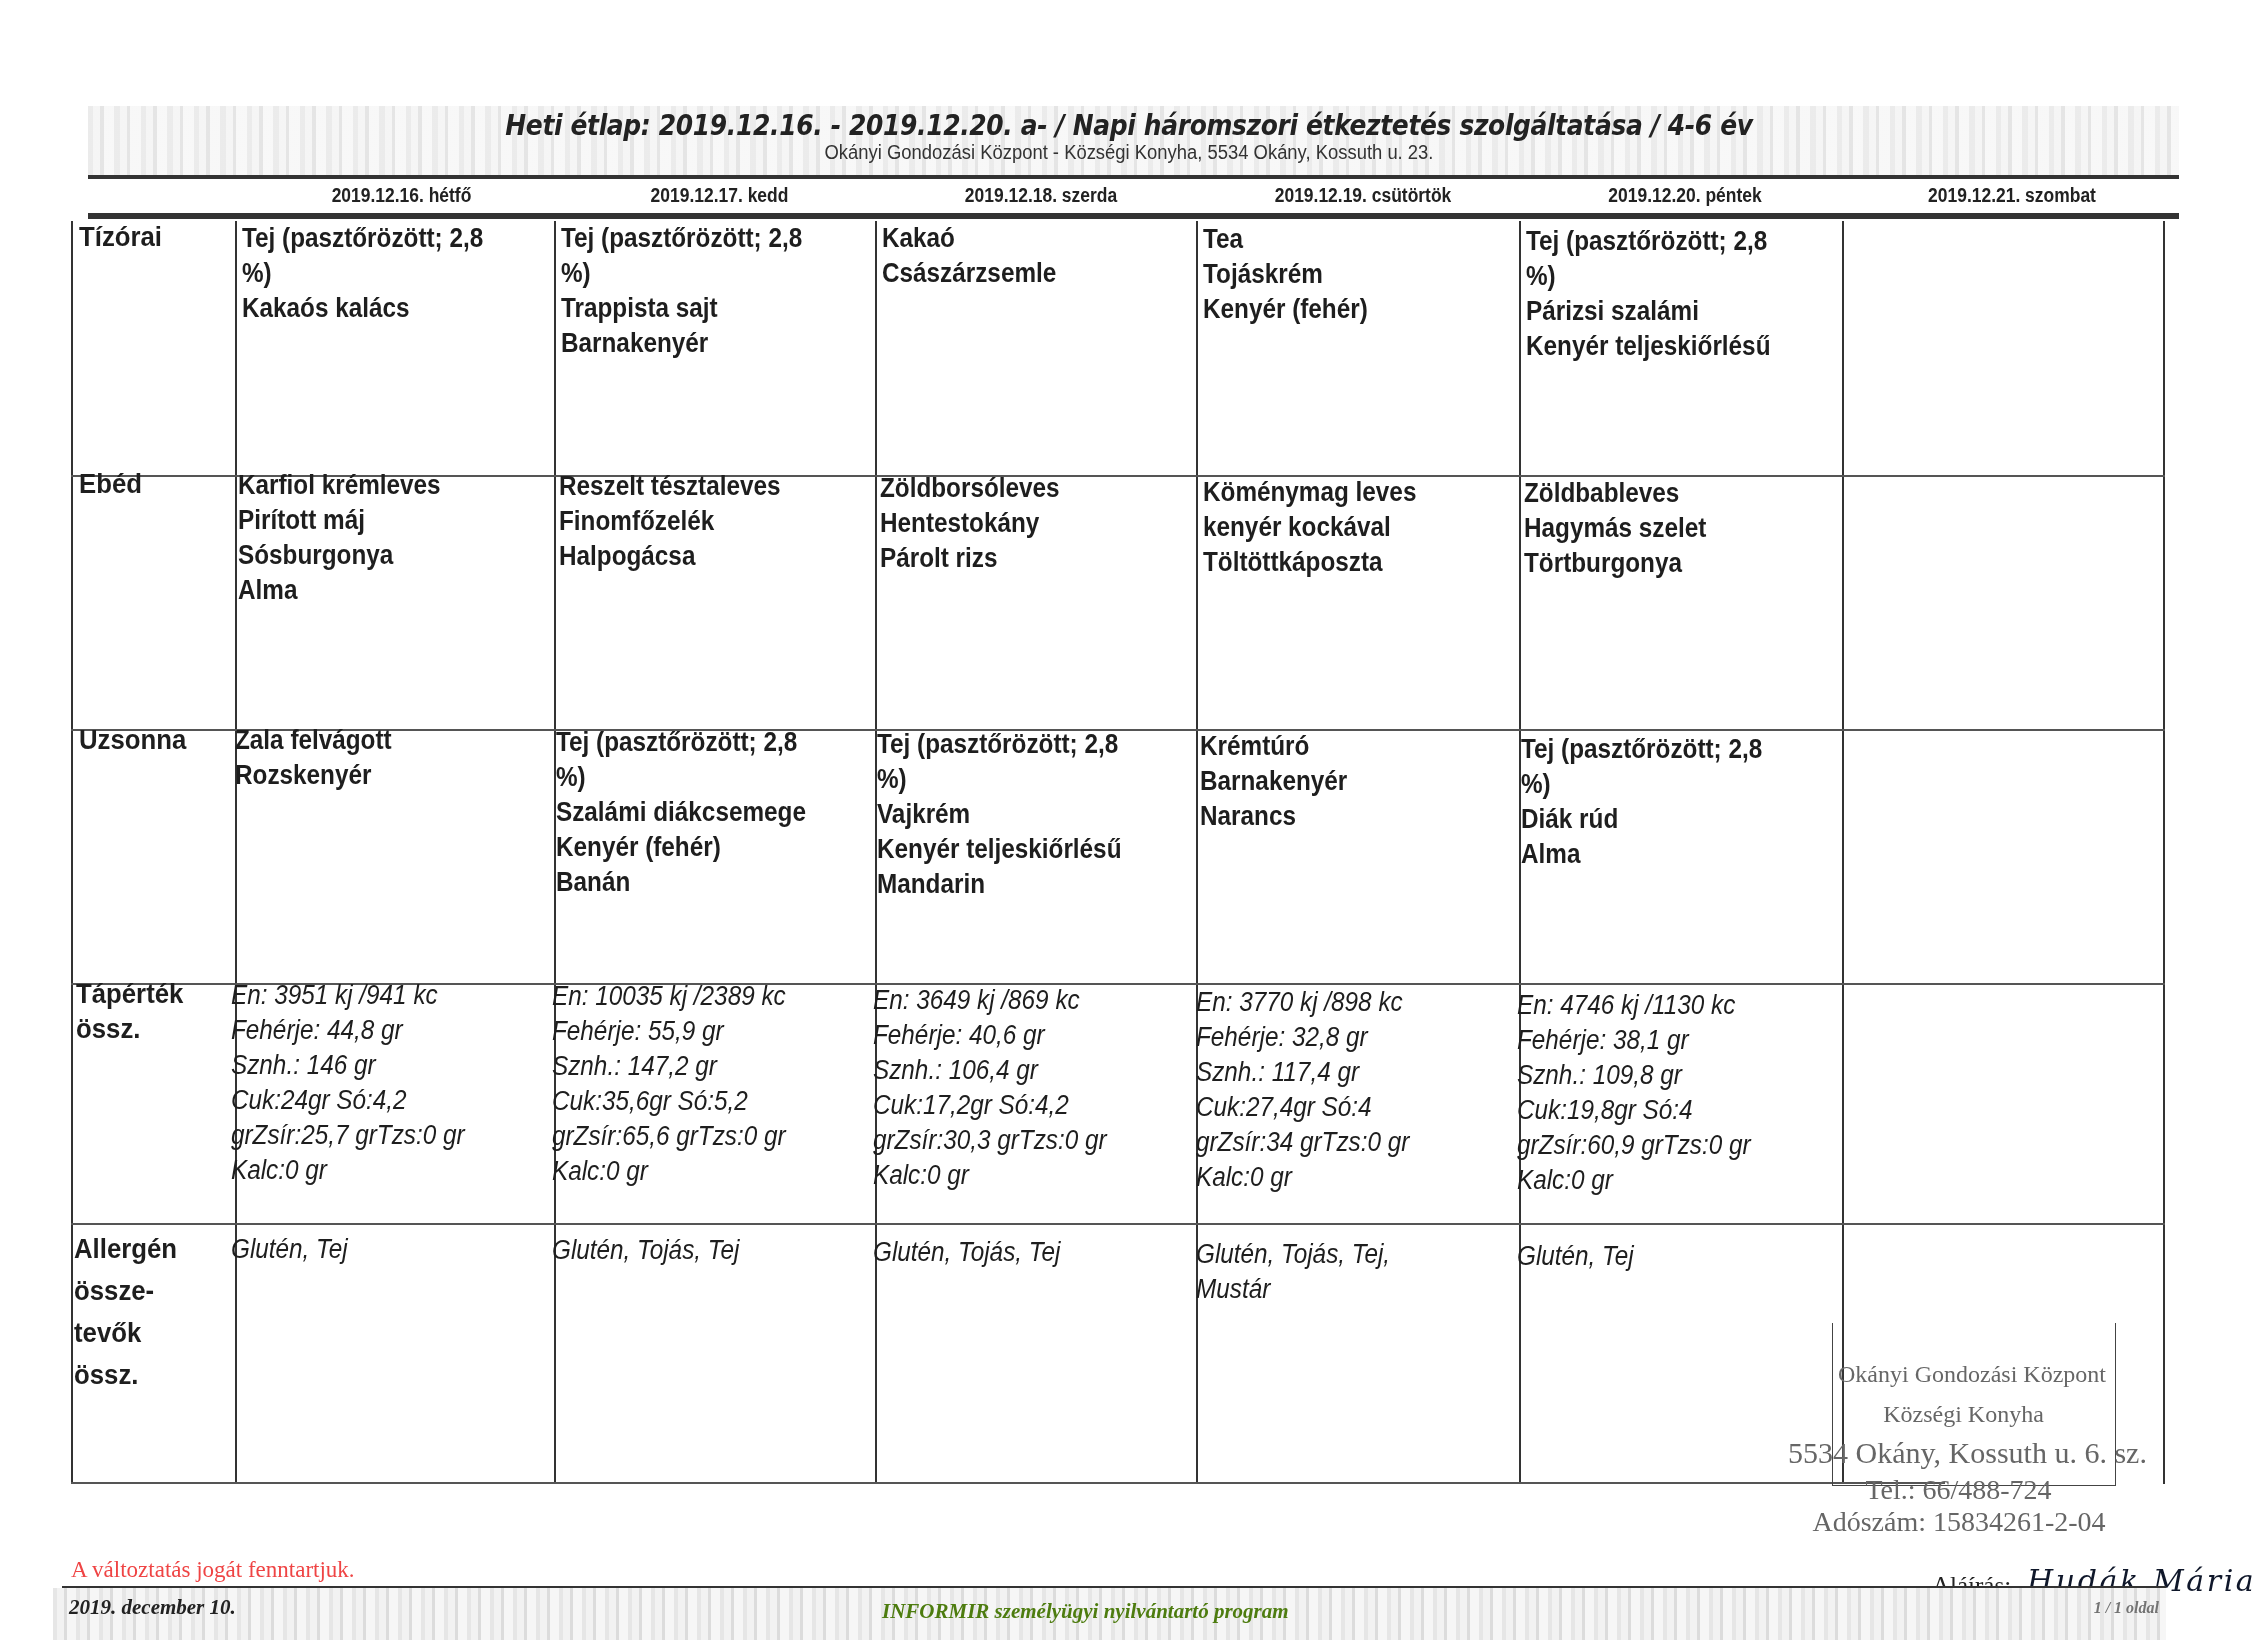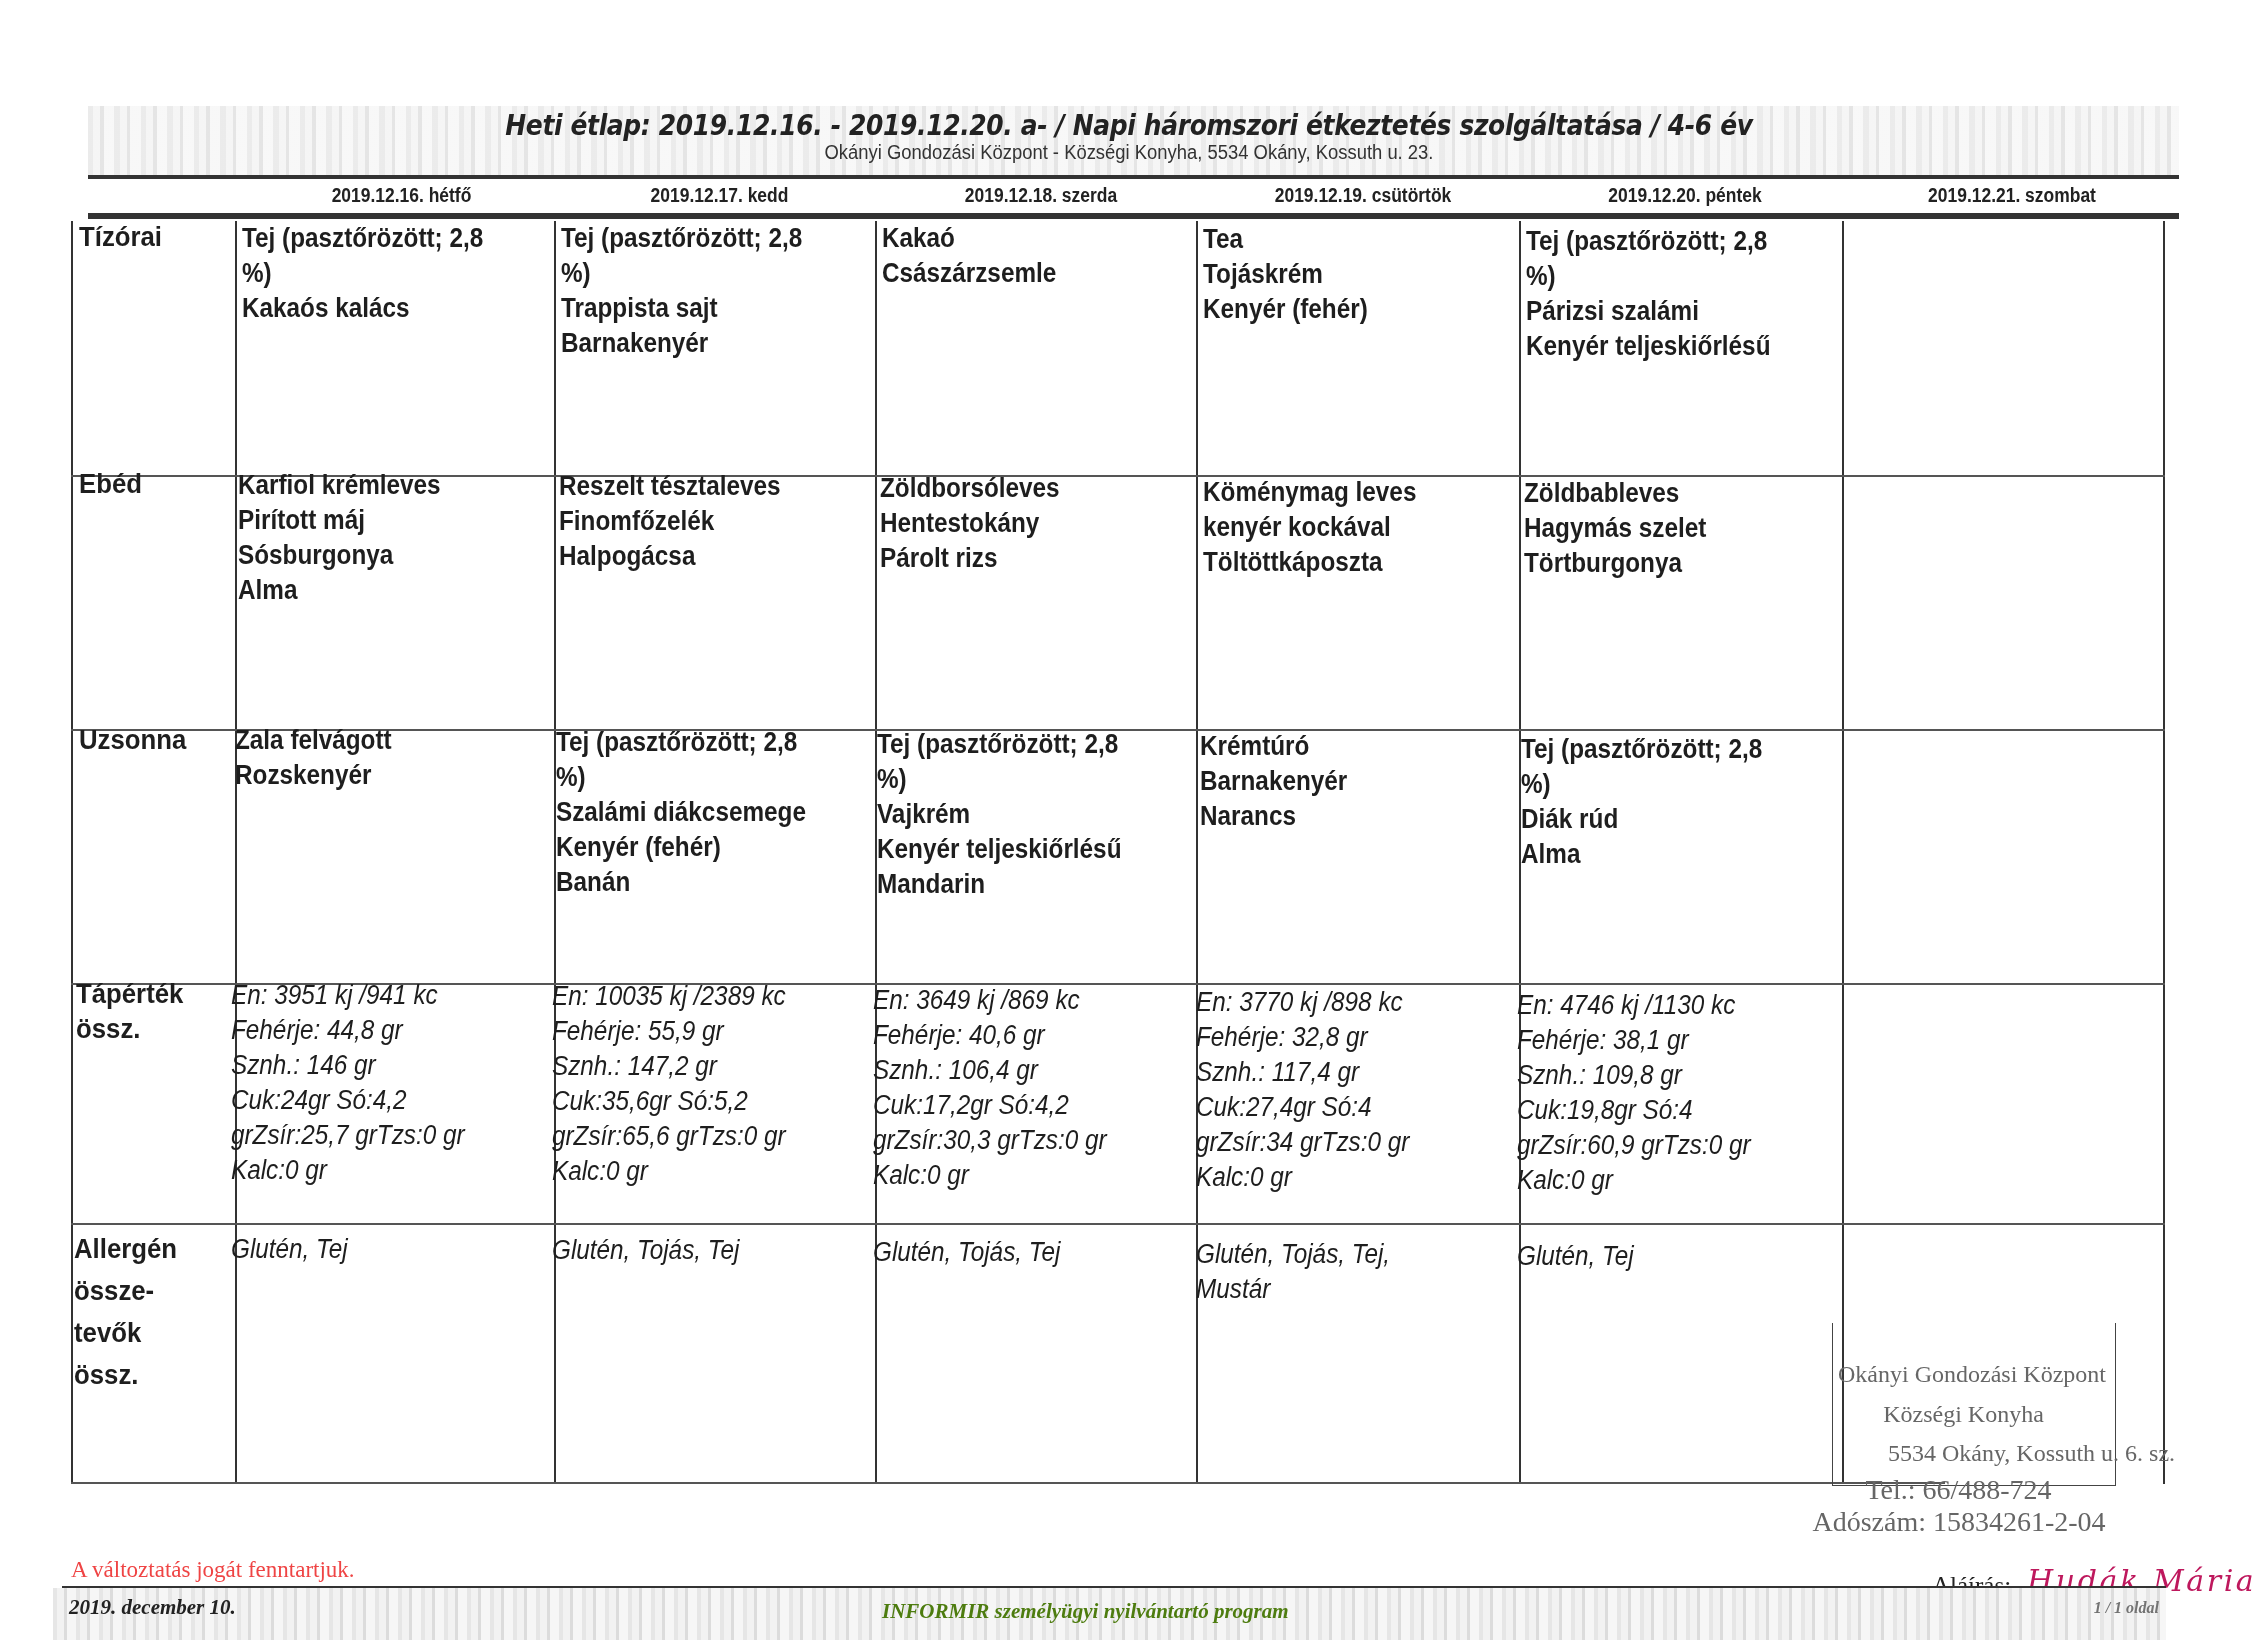--- a/index.html
+++ b/index.html
@@ -18,21 +18,21 @@
   .cell div { margin:0; }
   .stamp { position:absolute; font-family:"Liberation Serif", serif; color:#666; font-size:24px; line-height:44px; text-align:center; }
   .stamp-box { position:absolute; border:1.8px solid #444; border-top:none; }
   .footer-note { position:absolute; left:71px; top:1557px; font-family:"Liberation Serif", serif; font-size:23px; color:#ef4444; }
   .footer-band { position:absolute; left:53px; top:1588px; width:2113px; height:53px;
     background: repeating-linear-gradient(90deg,#e6e6e6 0 4.4px,#f2f2f2 4.4px 10.6px,#dcdcdc 10.6px 14px,#f6f6f6 14px 23px); }
   .footer-date { position:absolute; left:69px; top:1595px; font-family:"Liberation Serif", serif; font-style:italic; font-weight:bold; font-size:21px; color:#222; }
   .footer-prog { position:absolute; left:882px; top:1599px; font-family:"Liberation Serif", serif; font-style:italic; font-weight:bold; font-size:21px; color:#4d7c0f; }
   .footer-page { position:absolute; right:99px; top:1599px; font-family:"Liberation Serif", serif; font-style:italic; font-weight:bold; font-size:16px; color:#737373; }
   .sign-label { position:absolute; left:1932px; top:1572px; font-family:"Liberation Serif", serif; font-size:25px; color:#222; }
-  .sign-value { position:absolute; left:2027px; top:1563px; font-family:"DejaVu Serif", serif; font-style:italic; font-size:30px; color:#be185d; letter-spacing:2.6px; }
+  .sign-value { position:absolute; left:2027px; top:1563px; font-family:"DejaVu Serif", serif; font-style:italic; font-size:30px; color:#0f172a; letter-spacing:2.6px; }
 </style>
 </head>
 <body>
 
 <div class="hdr-band"></div>
 <div class="title">Heti étlap: 2019.12.16. - 2019.12.20.  a- / Napi háromszori étkeztetés szolgáltatása / 4-6 év</div>
 <div class="subtitle">Okányi Gondozási Központ - Községi Konyha, 5534 Okány, Kossuth u. 23.</div>
 <div class="bar" style="left:88px;top:175px;width:2091px;height:4.4px;"></div>
 
 <div class="day-header" style="left:247px;width:309px;">2019.12.16. hétfő</div>
@@ -213,21 +213,21 @@
   </div>
   <div class="cell it" style="left:1517px;top:1239px;">
     <div>Glutén, Tej</div>
   </div>
 </div>
 
 <div class="stamp-box" style="left:1832px;top:1323px;width:282px;height:162px;"></div>
 <div>
   <div class="stamp" style="left:1747px;top:1352px;width:450px;">Okányi Gondozási Központ</div>
   <div class="stamp" style="left:1756px;top:1392px;width:415px;">Községi Konyha</div>
-  <div class="stamp" style="left:1811px;top:1431px;width:441px;font-size:24px;">5534 Okány, Kossuth u. 6. sz.</div>
+  <div class="stamp" style="left:1747px;top:1431px;width:441px;font-size:30px;">5534 Okány, Kossuth u. 6. sz.</div>
   <div class="stamp" style="left:1773px;top:1468px;width:371px;font-size:28px;">Tel.: 66/488-724</div>
   <div class="stamp" style="left:1756px;top:1500px;width:406px;font-size:28px;">Adószám: 15834261-2-04</div>
 </div>
 
 <div class="footer-note">A változtatás jogát fenntartjuk.</div>
 <div class="sign-label">Aláírás:</div>
 <div class="sign-value">Hudák Mária</div>
 <div class="bar" style="left:62px;top:1586px;width:2104px;height:3.5px;"></div>
 <div class="footer-band"></div>
 <div class="footer-date">2019. december 10.</div>

